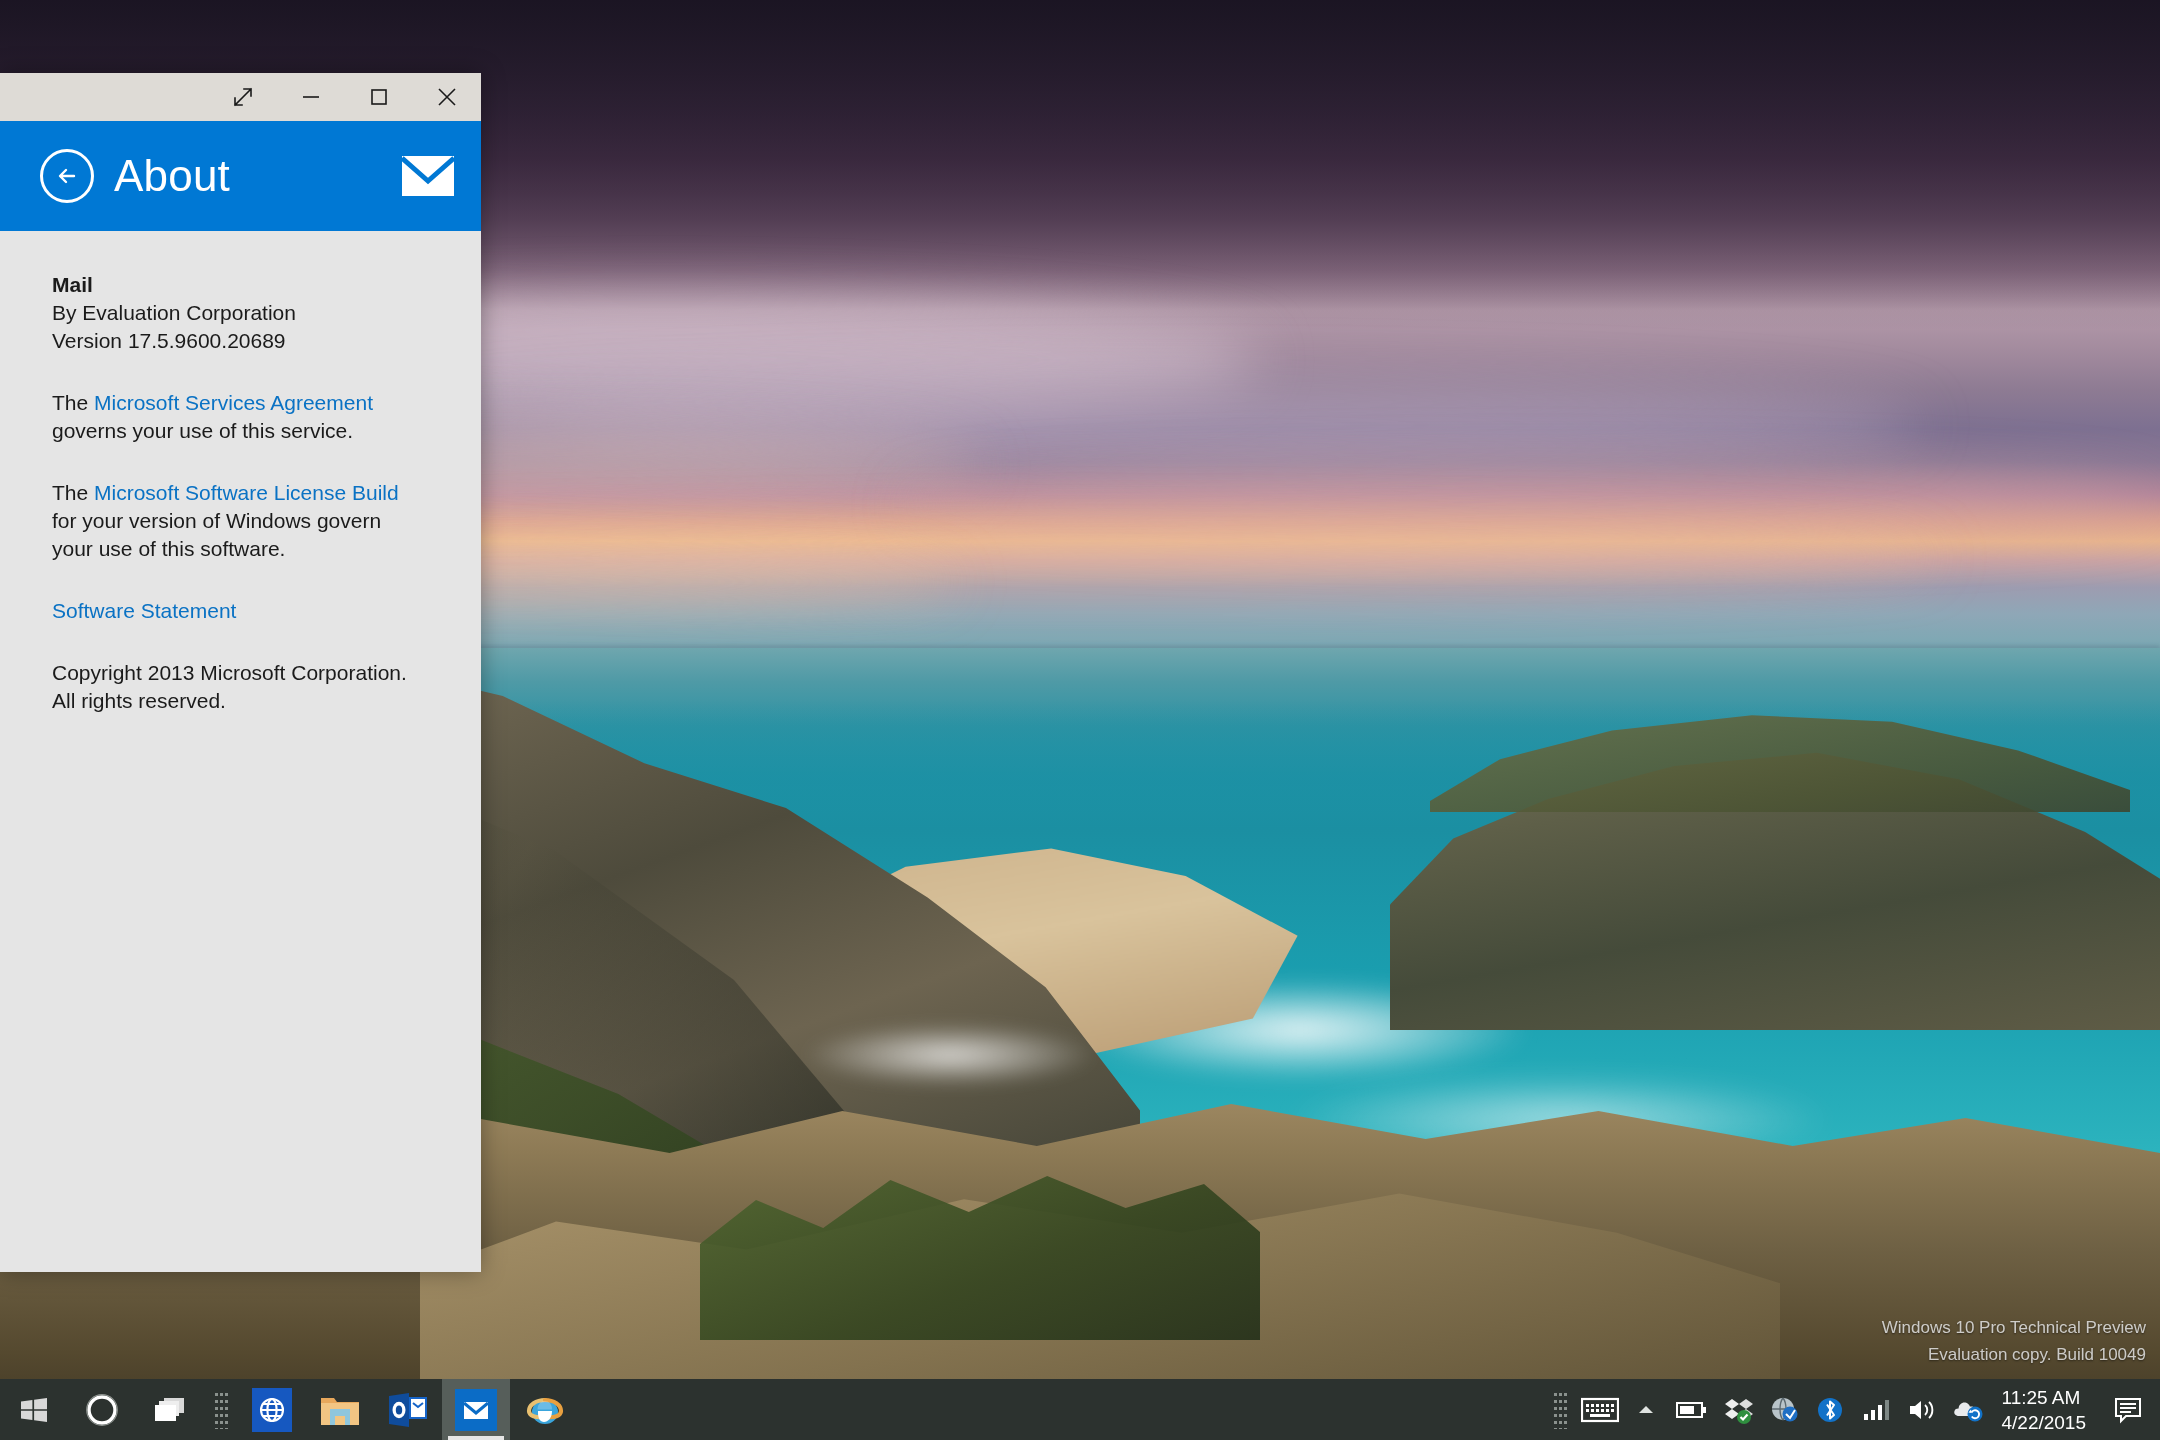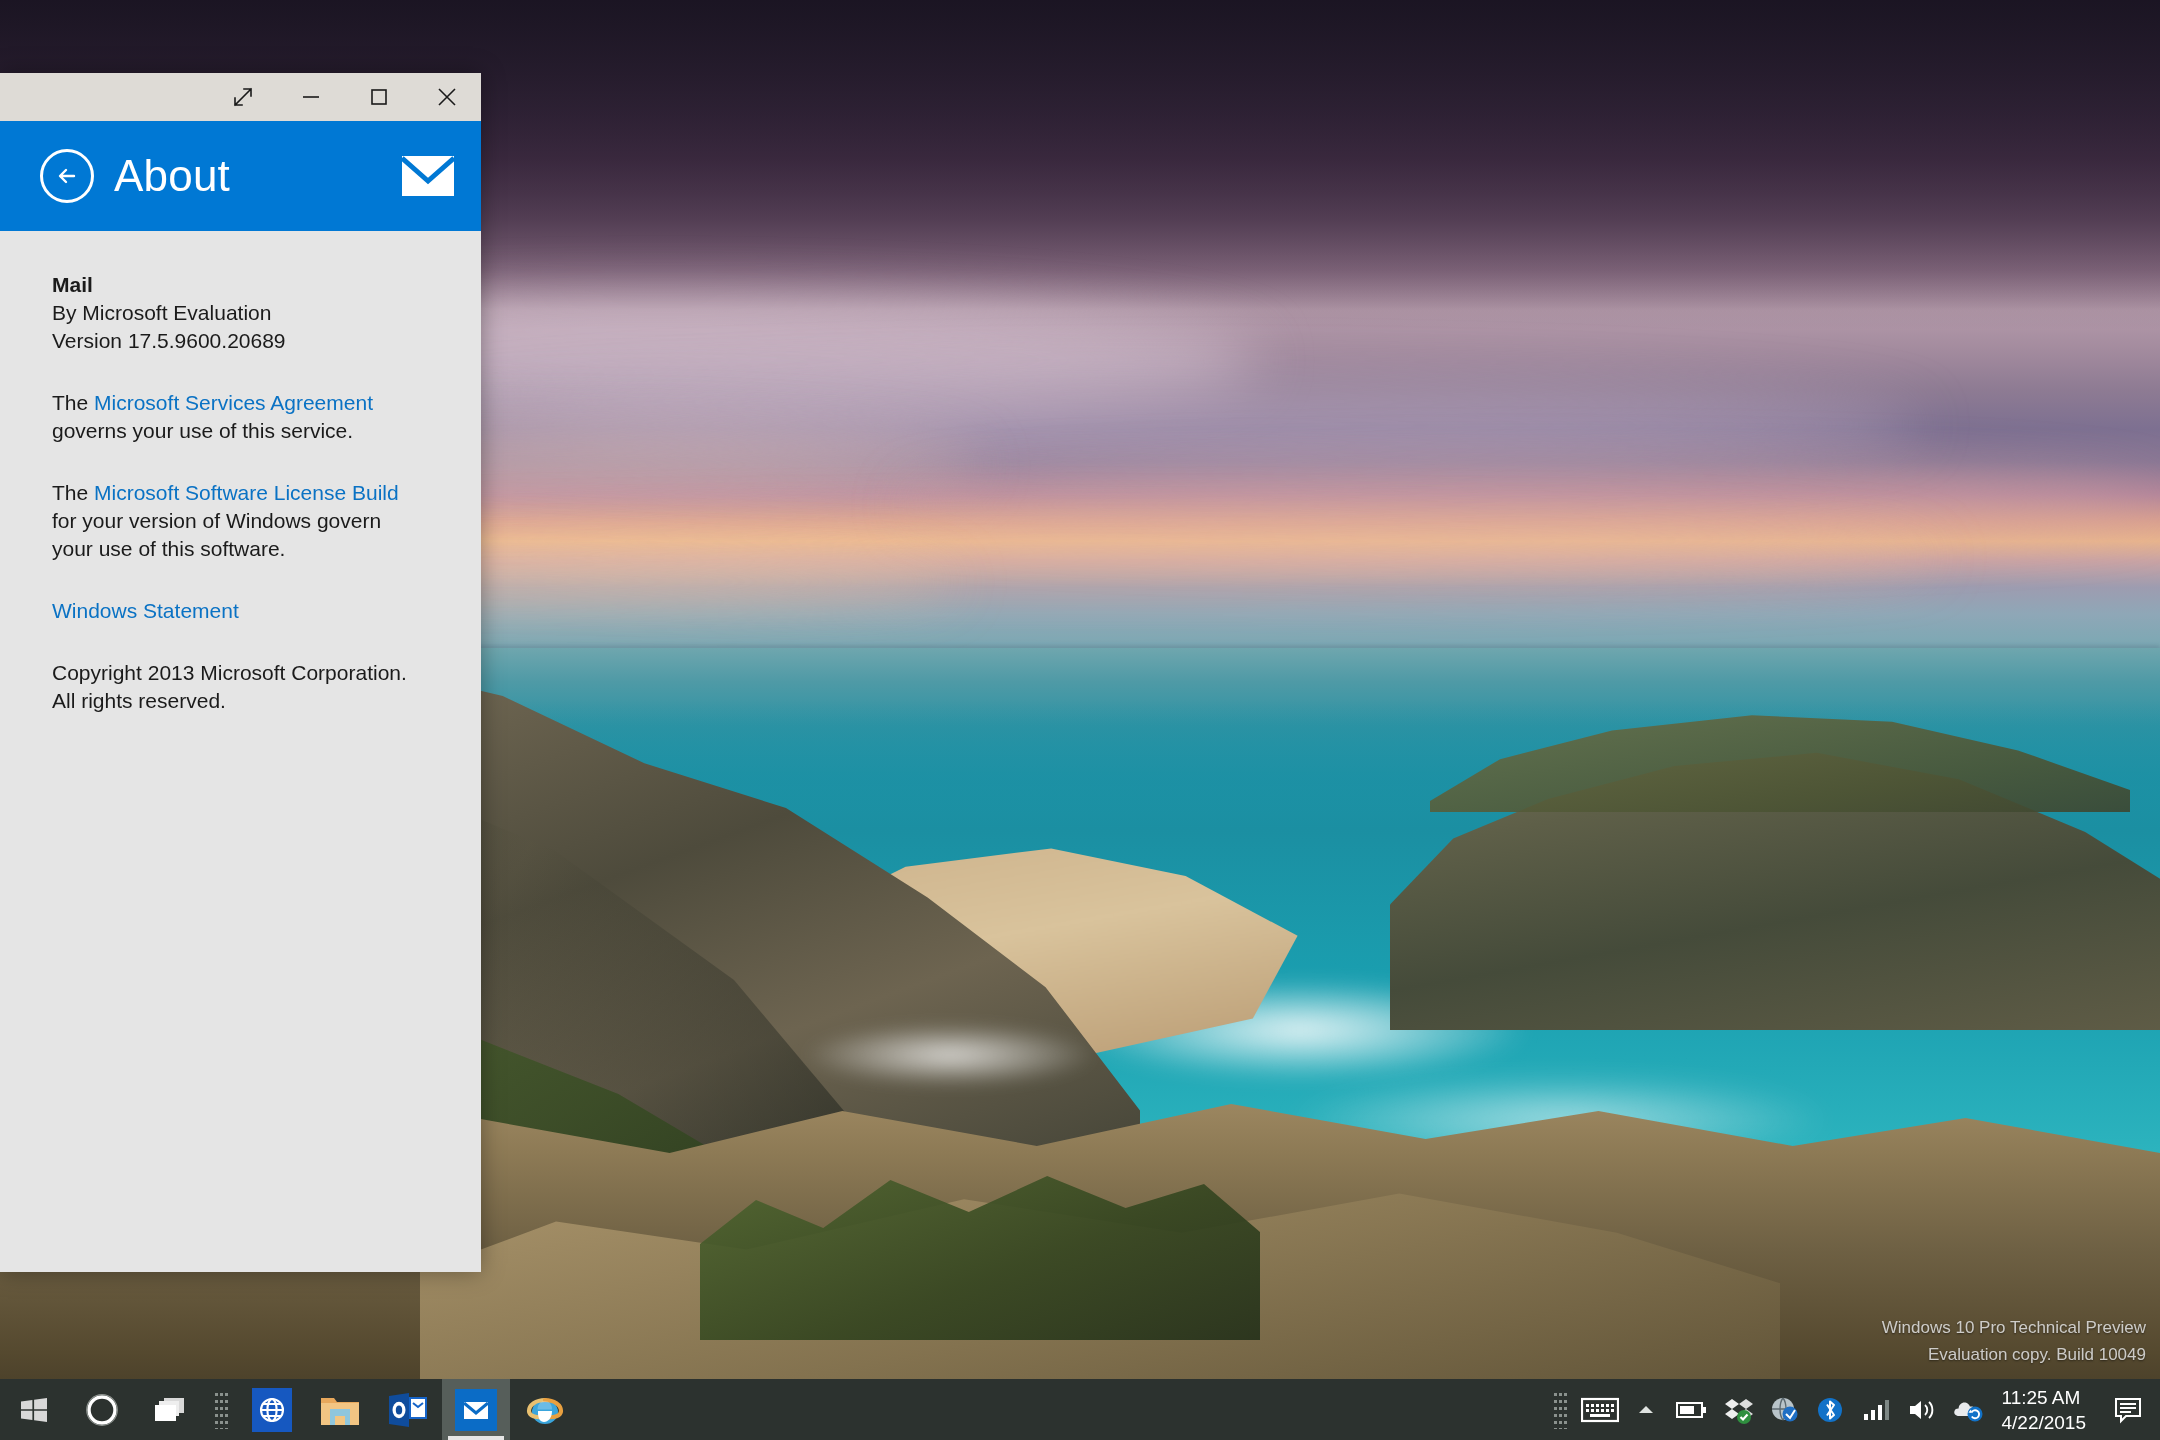--- a/index.html
+++ b/index.html
@@ -271,41 +271,41 @@
     <div id="app-logo">
       <svg width="54" height="42" viewBox="0 0 54 42" aria-hidden="true">
         <rect x="1" y="1" width="52" height="40" fill="#ffffff"></rect>
         <path d="M1 3 L27 26 L53 3" stroke="#0078d4" stroke-width="5" fill="none"></path>
       </svg>
     </div>
   </div>
 
   <div id="about-body">
     <p class="blk bold">Mail</p>
-    <p class="blk">By Microsoft Evaluation</p>
+    <p class="blk">By Evaluation Corporation</p>
     <p class="blk">Version 17.5.9600.20689</p>
 
     <div class="gap"></div>
 
     <p class="blk">
       <span>The </span><a class="ms-link">Microsoft Services Agreement</a>
     </p>
     <p class="blk">governs your use of this service.</p>
 
     <div class="gap"></div>
 
     <p class="blk">
       <span>The </span><a class="ms-link">Microsoft Software License Build</a>
     </p>
     <p class="blk">for your version of Windows govern</p>
     <p class="blk">your use of this software.</p>
 
     <div class="gap"></div>
 
-    <p class="blk"><a class="ms-link">Windows Statement</a></p>
+    <p class="blk"><a class="ms-link">Software Statement</a></p>
 
     <div class="gap"></div>
 
     <p class="blk">Copyright 2013 Microsoft Corporation.</p>
     <p class="blk">All rights reserved.</p>
   </div>
 </div>
 
 <div id="taskbar">
   <div id="taskbar-left">

